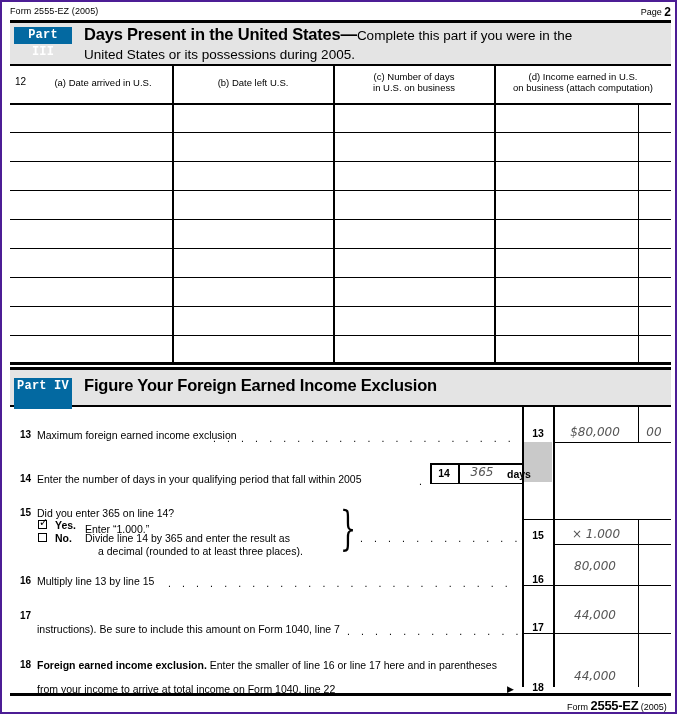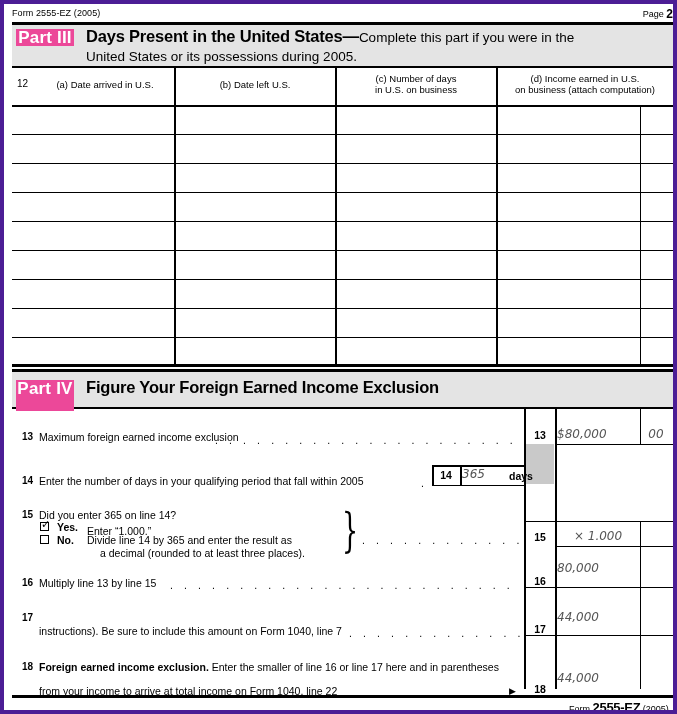--- a/index.html
+++ b/index.html
@@ -9,21 +9,21 @@
   }
   #page {
     position: relative;
     width: 677px;
     height: 714px;
     background: #ffffff;
     font-family: "Liberation Sans", sans-serif;
     color: #000000;
     overflow: hidden;
     box-sizing: border-box;
-    border: 4px solid #4c1d95;
+    border: 2px solid #4c1d95;
   }
   
   .topbar {
     position: absolute;
     left: 8px; top: 4px; width: 661px; height: 14px;
   }
   .topbar .formid {
     position: absolute; left: 0; top: 0;
     font-size: 9px; letter-spacing: .1px;
   }
@@ -36,27 +36,28 @@
   
   .partband {
     position: absolute;
     background: #e4e4e4;
     border-top: 3px solid #000;
     border-bottom: 2px solid #000;
     box-sizing: border-box;
   }
   .parttag {
     position: absolute;
-    background: #ec4899;
+    background: #0369a1;
     color: #fff;
     font-weight: bold;
-    font-size: 17px;
+    font-size: 12px;
     line-height: 17px;
     text-align: center;
     letter-spacing: .2px;
+    font-family: Liberation Mono, monospace;
   }
   .parttitle {
     position: absolute;
     font-weight: bold;
     font-size: 16.5px;
     line-height: 19px;
     letter-spacing: -.2px;
   }
   .parttitle .thin {
     font-weight: normal;
@@ -117,21 +118,21 @@
     font-size: 10.5px;
     font-weight: bold;
     text-align: center;
   }
   .amount {
     position: absolute;
     font-family: "DejaVu Sans", sans-serif;
     font-style: italic;
     font-size: 12px;
     color: #555;
-    text-align: left;
+    text-align: center;
     white-space: nowrap;
   }
   .amount.ctr { text-align: center; }
   .grayblock {
     position: absolute;
     background: #c9c9c9;
   }
   .cbox {
     position: absolute;
     width: 9px; height: 9px;

